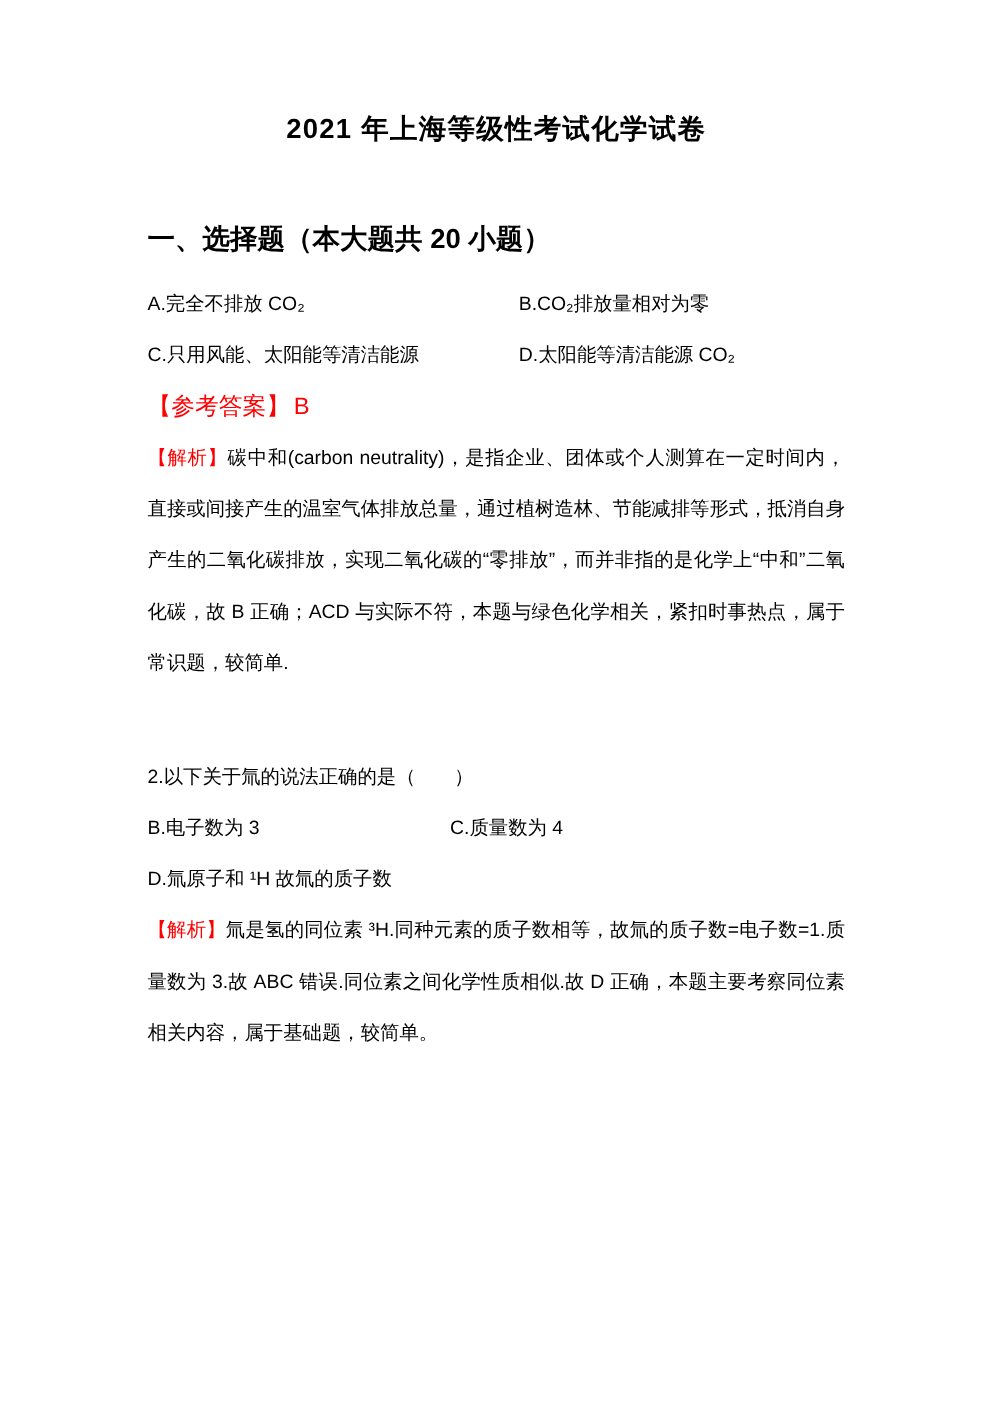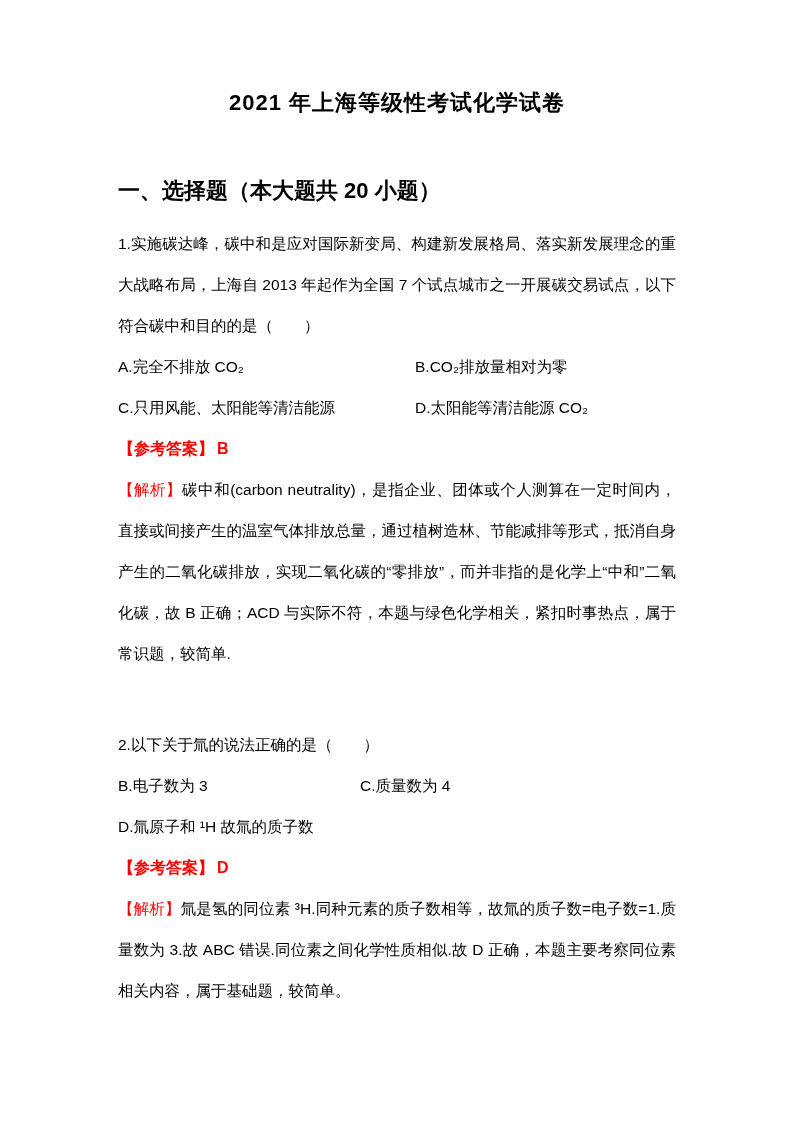--- a/index.html
+++ b/index.html
@@ -43,23 +43,23 @@
   .options {
     display: grid;
     font-size: 15.5px;
     line-height: 41px;
   }
   .options.cols-wide  { grid-template-columns: 297px 1fr; }
   .options.cols-narrow { grid-template-columns: 242px 1fr; }
   .option { white-space: nowrap; }
   .answer-line {
     margin: 0;
-    font-size: 16px;
+    font-size: 19px;
     line-height: 41px;
-    font-weight: bold;
+    font-weight: normal;
   }
   .red { color: #ff0000; }
   .answer-value { margin-left: 3px; }
   .analysis {
     margin: 0;
     font-size: 15.5px;
     line-height: 41px;
     text-align: justify;
   }
   .question + .question { margin-top: 50px; }
@@ -67,35 +67,33 @@
 </head>
 <body>
 
 <div class="page">
 
   <h1 class="title">2021 年上海等级性考试化学试卷</h1>
 
   <h2 class="section-heading">一、选择题（本大题共 20 小题）</h2>
 
   <section class="question">
-    <p class="stem">1.实施碳达峰，碳中和是应对国际新变局、构建新发展格局、落实新发展理念的重大战略布局，上海自 2013 年起作为全国 7 个试点城市之一开展碳交易试点，以下符合碳中和目的的是（　　）</p>
     <div class="options cols-wide">
       <div class="option">A.完全不排放 CO₂</div>
       <div class="option">B.CO₂排放量相对为零</div>
       <div class="option">C.只用风能、太阳能等清洁能源</div>
       <div class="option">D.太阳能等清洁能源 CO₂</div>
     </div>
     <p class="answer-line"><span class="red">【参考答案】</span><span class="red answer-value">B</span></p>
     <p class="analysis"><span class="red">【解析】</span><span>碳中和(carbon neutrality)，是指企业、团体或个人测算在一定时间内，直接或间接产生的温室气体排放总量，通过植树造林、节能减排等形式，抵消自身产生的二氧化碳排放，实现二氧化碳的“零排放”，而并非指的是化学上“中和”二氧化碳，故 B 正确；ACD 与实际不符，本题与绿色化学相关，紧扣时事热点，属于常识题，较简单.</span></p>
   </section>
 
   <section class="question">
     <p class="stem">2.以下关于氚的说法正确的是（　　）</p>
     <div class="options cols-narrow">
       <div class="option">B.电子数为 3</div>
       <div class="option">C.质量数为 4</div>
       <div class="option">D.氚原子和 ¹H 故氚的质子数</div>
     </div>
-    <p class="answer-line"><span class="red">【参考答案】</span><span class="red answer-value">D</span></p>
     <p class="analysis"><span class="red">【解析】</span><span>氚是氢的同位素 ³H.同种元素的质子数相等，故氚的质子数=电子数=1.质量数为 3.故 ABC 错误.同位素之间化学性质相似.故 D 正确，本题主要考察同位素相关内容，属于基础题，较简单。</span></p>
   </section>
 
 </div>
 
 </body></html>

